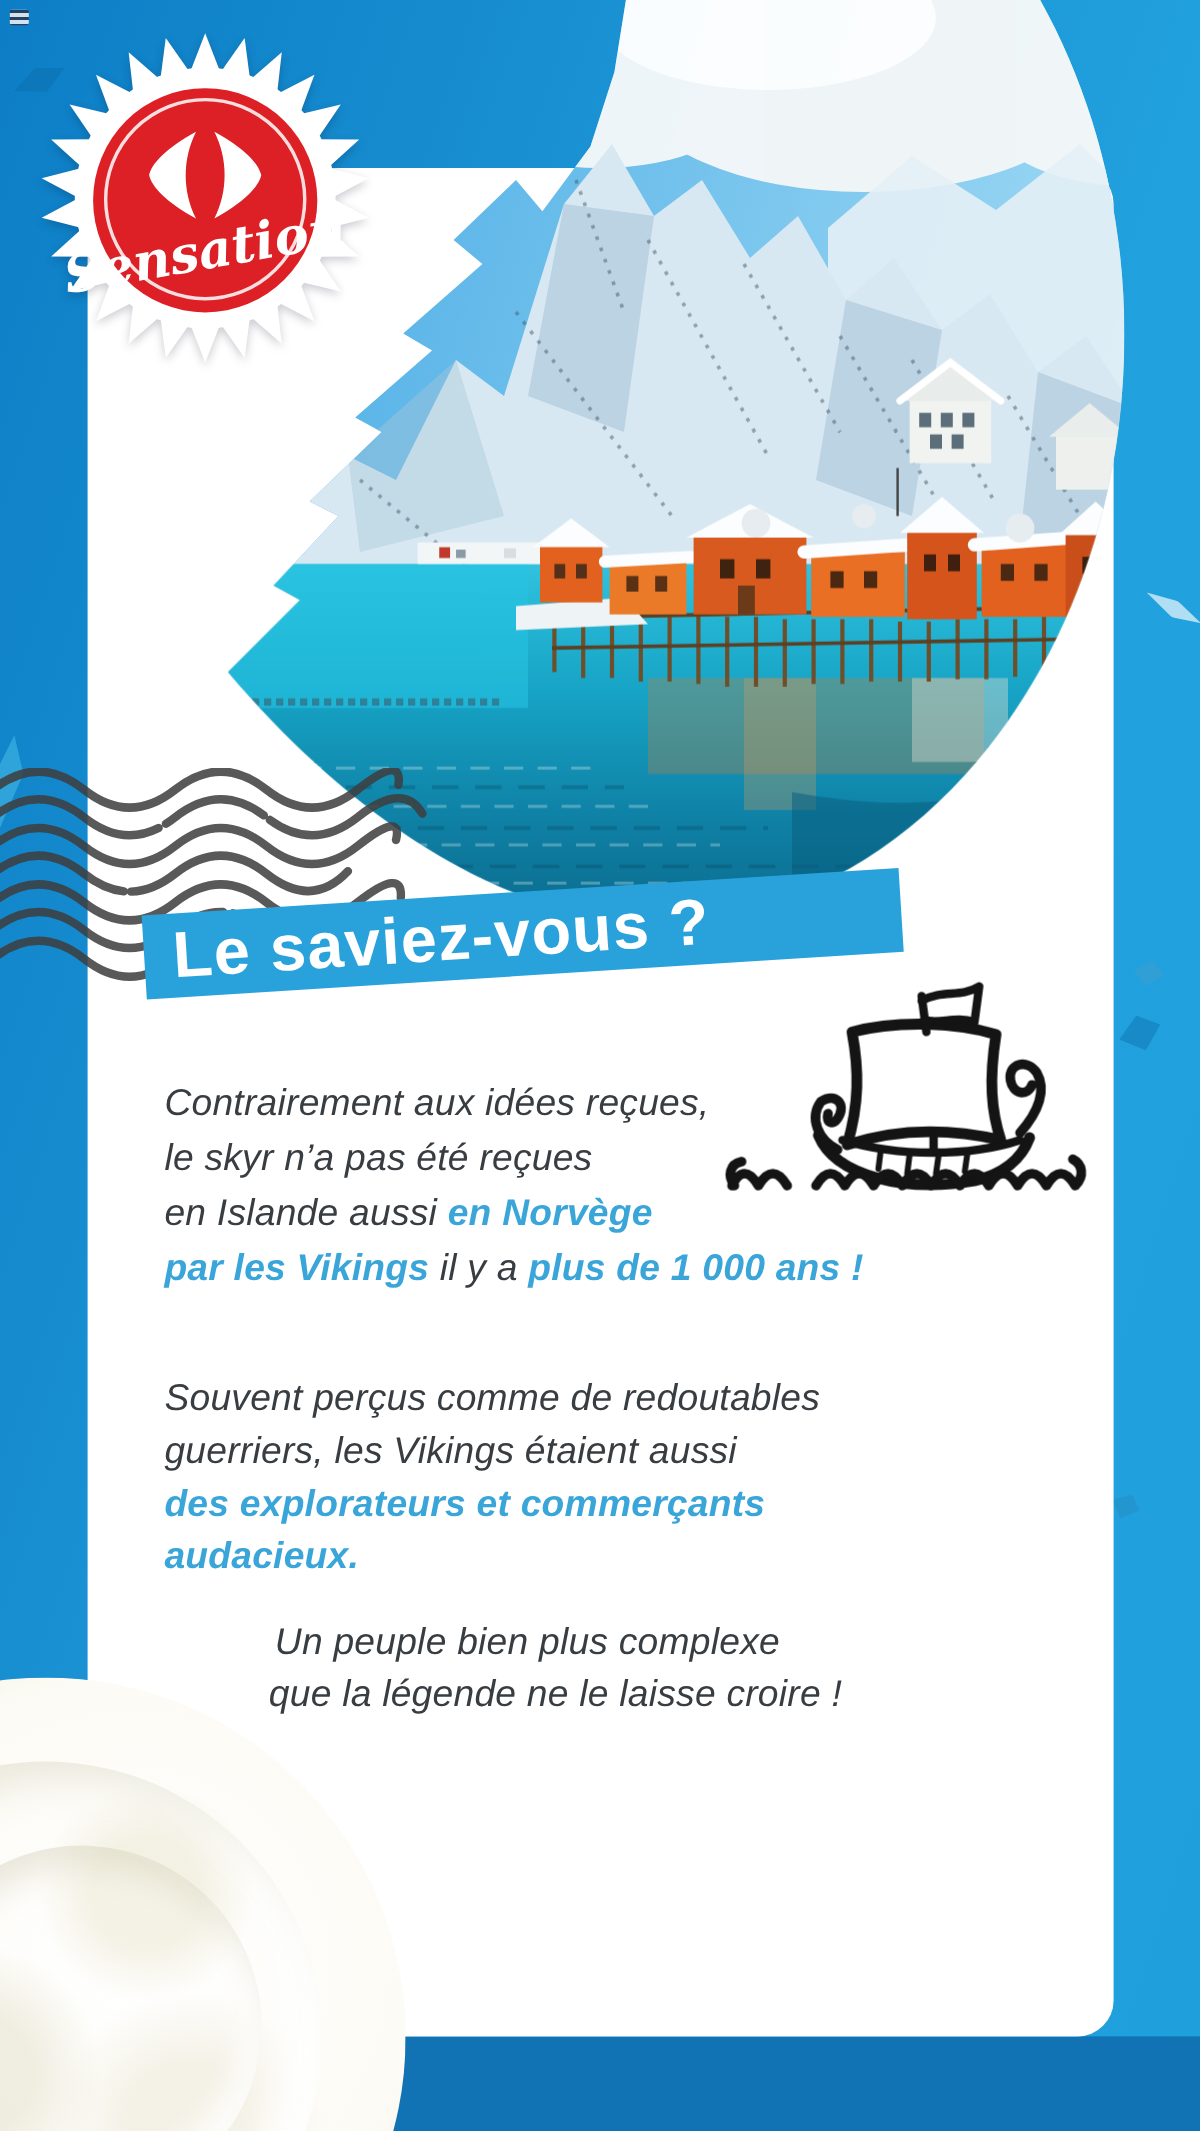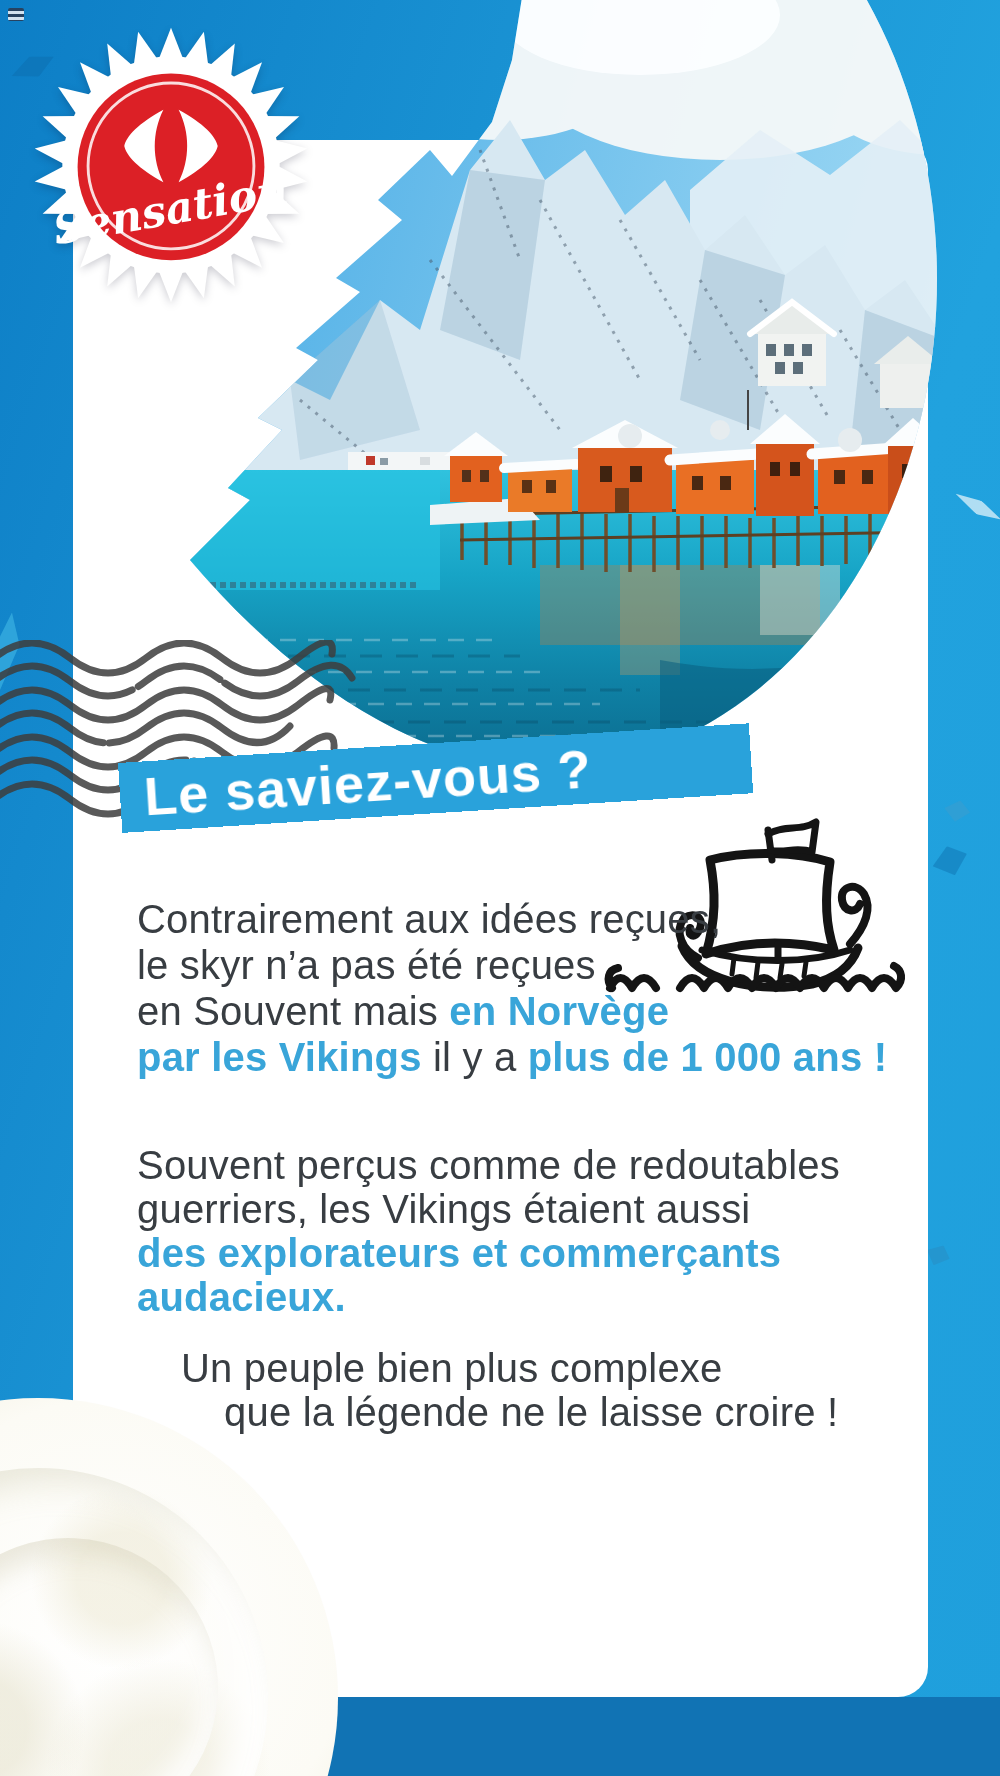--- a/index.html
+++ b/index.html
@@ -17,29 +17,29 @@
   .badge{position:absolute;left:28px;top:22px;filter:drop-shadow(0 3px 4px rgba(0,0,30,.2));}
   .tiny-mark{position:absolute;left:8px;top:8px;width:16px;height:13px;border-radius:2px;
     background:repeating-linear-gradient(#2a3c55 0 3px,#e8eef4 3px 6px);opacity:.9;}
   .stamp{position:absolute;left:0;top:640px;}
   .banner{position:absolute;left:118px;top:763px;width:632px;height:70px;
     background:var(--banner,#29a2db);transform:rotate(-3.6deg);transform-origin:left top;}
   .banner .headline{display:block;line-height:70px;padding-left:24px;
     font-size:54px;font-weight:700;letter-spacing:1px;color:#fff;white-space:nowrap;}
   .ship{position:absolute;left:598px;top:808px;}
   .para{position:absolute;left:137px;width:700px;color:var(--text,#383d42);
-    font-size:40px;letter-spacing:.2px;}
+    font-size:31px;letter-spacing:.2px;font-style:italic;}
   .para .line{line-height:46px;white-space:nowrap;}
   .para .accent{color:var(--accent,#39a5d9);font-weight:700;}
   .para-1{top:896px;}
   .para-2{top:1128px;margin-top:15px;}
   .para-2 .line{line-height:44px;}
   .para-3{top:1346px;}
   .para-3 .line{line-height:44px;}
-  .para-3 .line:nth-child(1){margin-left:44px;}
+  .para-3 .line:nth-child(1){margin-left:92px;}
   .para-3 .line:nth-child(2){margin-left:87px;}
   .cream{position:absolute;left:-262px;top:1398px;width:600px;height:600px;border-radius:50%;
     background:
       radial-gradient(circle at 64% 30%, rgba(236,232,210,.55) 0 8%, rgba(236,232,210,0) 16%),
       radial-gradient(circle at 40% 55%, rgba(226,222,198,.5) 0 10%, rgba(226,222,198,0) 22%),
       radial-gradient(circle at 70% 62%, rgba(232,228,206,.45) 0 9%, rgba(232,228,206,0) 20%),
       radial-gradient(circle at 62% 40%, #ffffff 0%, #fcfbf5 46%, #f3f0e1 64%, #fbfaf4 78%, #ffffff 100%);
   }
   .cream::before{content:"";position:absolute;inset:70px;border-radius:50%;
     box-shadow:inset 20px 12px 34px rgba(190,184,148,.30), inset -26px -20px 36px rgba(255,255,255,.95);}
@@ -287,21 +287,21 @@
     </g>
     <path stroke-width="8" d="M100,150 C84,142 76,124 86,110 C98,102 108,112 100,124 C96,130 90,128 92,120"></path>
     <path stroke-width="8" d="M252,136 C268,118 274,100 266,86 C258,74 242,78 244,92 C246,104 258,106 262,96"></path>
     <path stroke-width="8" d="M14,180 C8,172 10,162 20,160 M12,180 Q22,160 34,180 Q46,160 58,180"></path>
     <path stroke-width="8" d="M82,180 Q94,160 106,180 Q118,160 130,180 Q142,160 154,180 Q166,160 178,180 Q190,160 202,180 Q214,160 226,180 Q238,160 250,180 Q262,160 274,180 Q286,160 298,180 C306,172 304,162 296,158"></path>
   </svg>
 
   <div class="para para-1">
       <div class="line"><span>Contrairement aux idées reçues,</span></div>
       <div class="line"><span>le skyr n’a pas été reçues</span></div>
-      <div class="line"><span>en Souvent mais </span><span class="accent">en Norvège</span></div>
+      <div class="line"><span>en Islande aussi </span><span class="accent">en Norvège</span></div>
       <div class="line"><span class="accent">par les Vikings</span><span> il y a </span><span class="accent">plus de 1 000 ans !</span></div>
     </div>
   <div class="para para-2">
       <div class="line"><span>Souvent perçus comme de redoutables</span></div>
       <div class="line"><span>guerriers, les Vikings étaient aussi</span></div>
       <div class="line"><span class="accent">des explorateurs et commerçants</span></div>
       <div class="line"><span class="accent">audacieux.</span></div>
     </div>
   <div class="para para-3">
       <div class="line"><span>Un peuple bien plus complexe</span></div>

